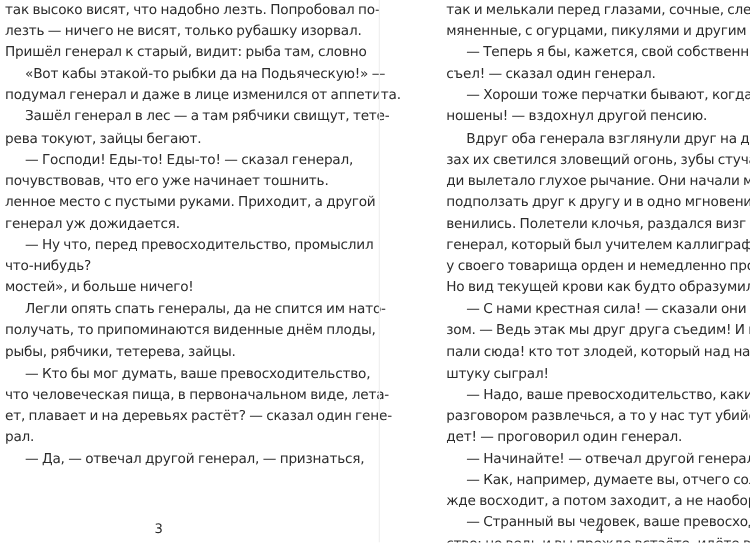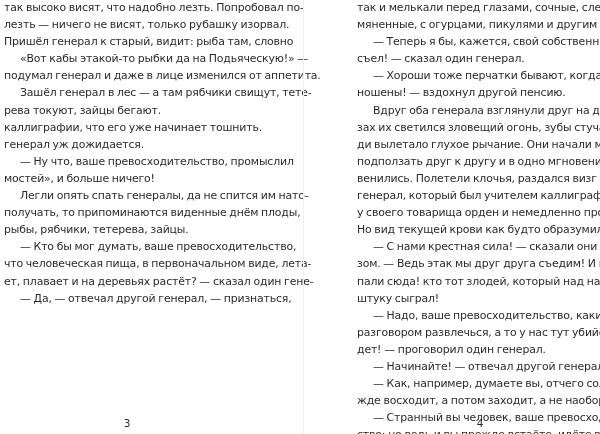--- a/index.html
+++ b/index.html
@@ -88,30 +88,34 @@
 <div class="spread">
   <div class="page page-left">
     <div class="text-block">
         <span class="line">так высоко висят, что надобно лезть. Попробовал по-</span>
         <span class="line">лезть — ничего не висят, только рубашку изорвал.</span>
         <span class="line">Пришёл генерал к старый, видит: рыба там, словно</span>
         <span class="line indent">«Вот кабы этакой-то рыбки да на Подьяческую!» —</span>
         <span class="line last">подумал генерал и даже в лице изменился от аппетита.</span>
         <span class="line indent">Зашёл генерал в лес — а там рябчики свищут, тете-</span>
         <span class="line last">рева токуют, зайцы бегают.</span>
-        <span class="line last">каллиграфии, что его уже начинает тошнить.</span>
+        <span class="line indent">— Господи! Еды-то! Еды-то! — сказал генерал,</span>
+        <span class="line last">почувствовав, что его уже начинает тошнить.</span>
+        <span class="line">ленное место с пустыми руками. Приходит, а другой</span>
         <span class="line last">генерал уж дожидается.</span>
-        <span class="line indent">— Ну что, ваше превосходительство, промыслил</span>
+        <span class="line indent">— Ну что, перед превосходительство, промыслил</span>
+        <span class="line last">что-нибудь?</span>
         <span class="line last">мостей», и больше ничего!</span>
         <span class="line indent">Легли опять спать генералы, да не спится им нато-</span>
         <span class="line">получать, то припоминаются виденные днём плоды,</span>
         <span class="line last">рыбы, рябчики, тетерева, зайцы.</span>
         <span class="line indent">— Кто бы мог думать, ваше превосходительство,</span>
         <span class="line">что человеческая пища, в первоначальном виде, лета-</span>
         <span class="line">ет, плавает и на деревьях растёт? — сказал один гене-</span>
+        <span class="line last">рал.</span>
         <span class="line indent">— Да, — отвечал другой генерал, — признаться,</span>
       </div>
     <div class="page-number">3</div>
   </div>
   <div class="gutter"></div>
   <div class="page page-right">
     <div class="text-block">
         <span class="line">так и мелькали перед глазами, сочные, слегка подру-</span>
         <span class="line last">мяненные, с огурцами, пикулями и другим салатом.</span>
         <span class="line indent">— Теперь я бы, кажется, свой собственный сапог</span>

